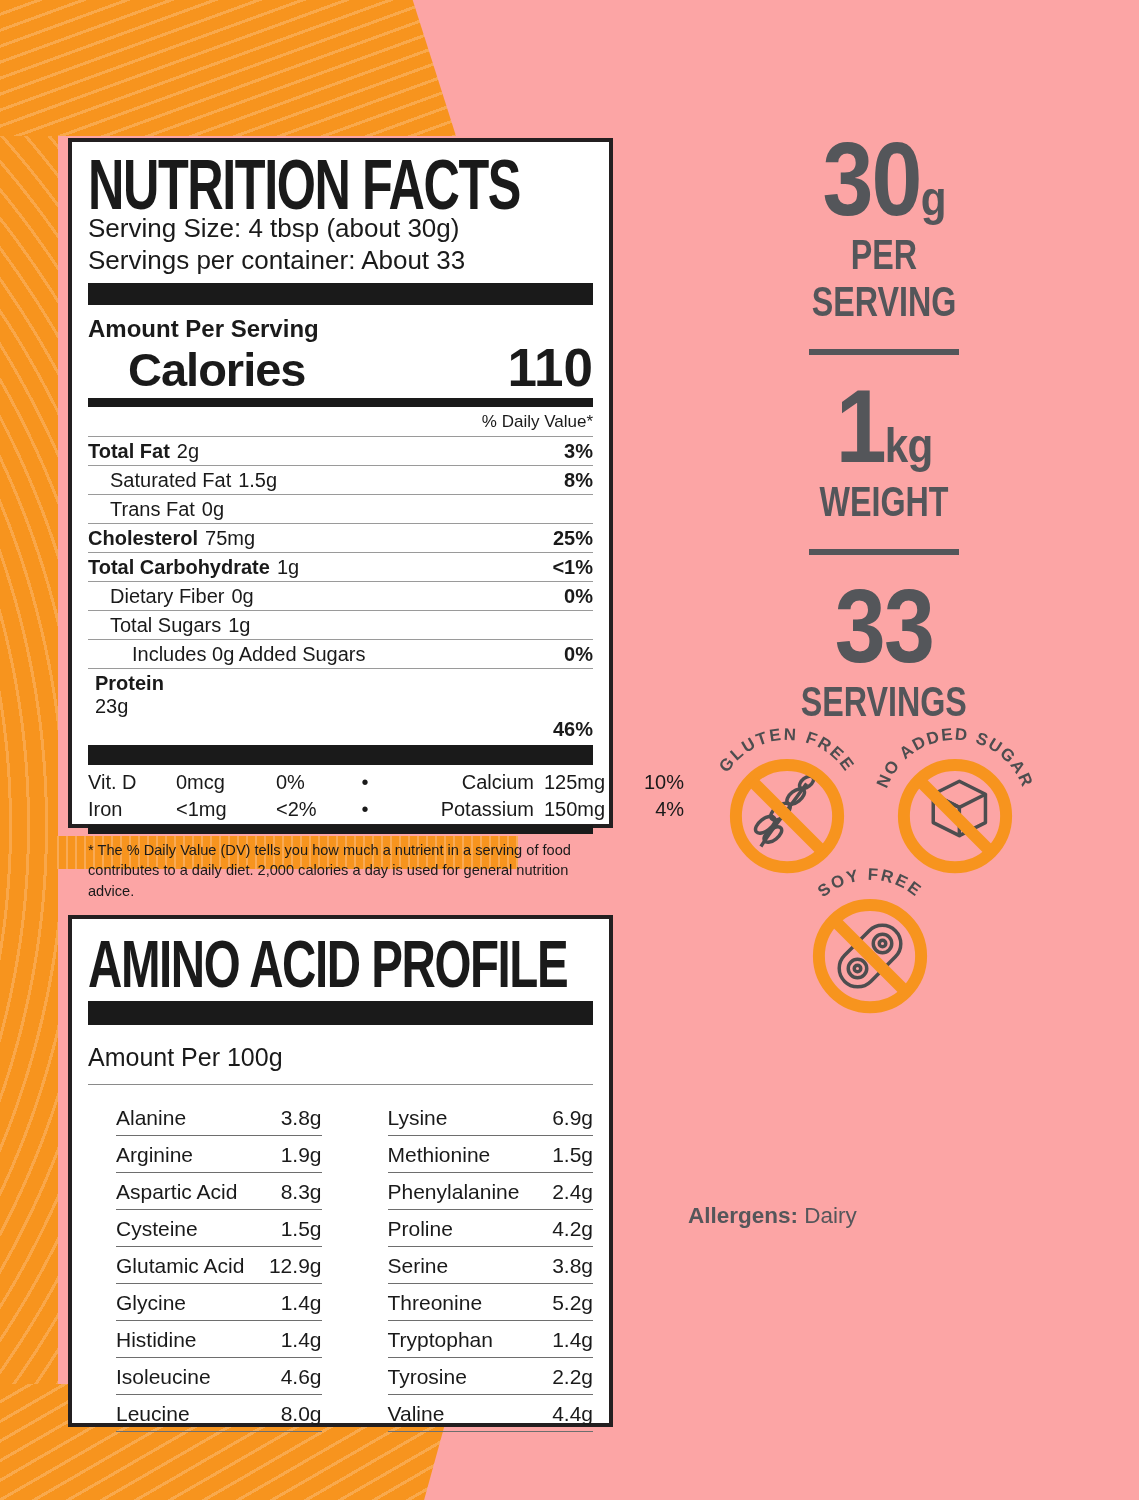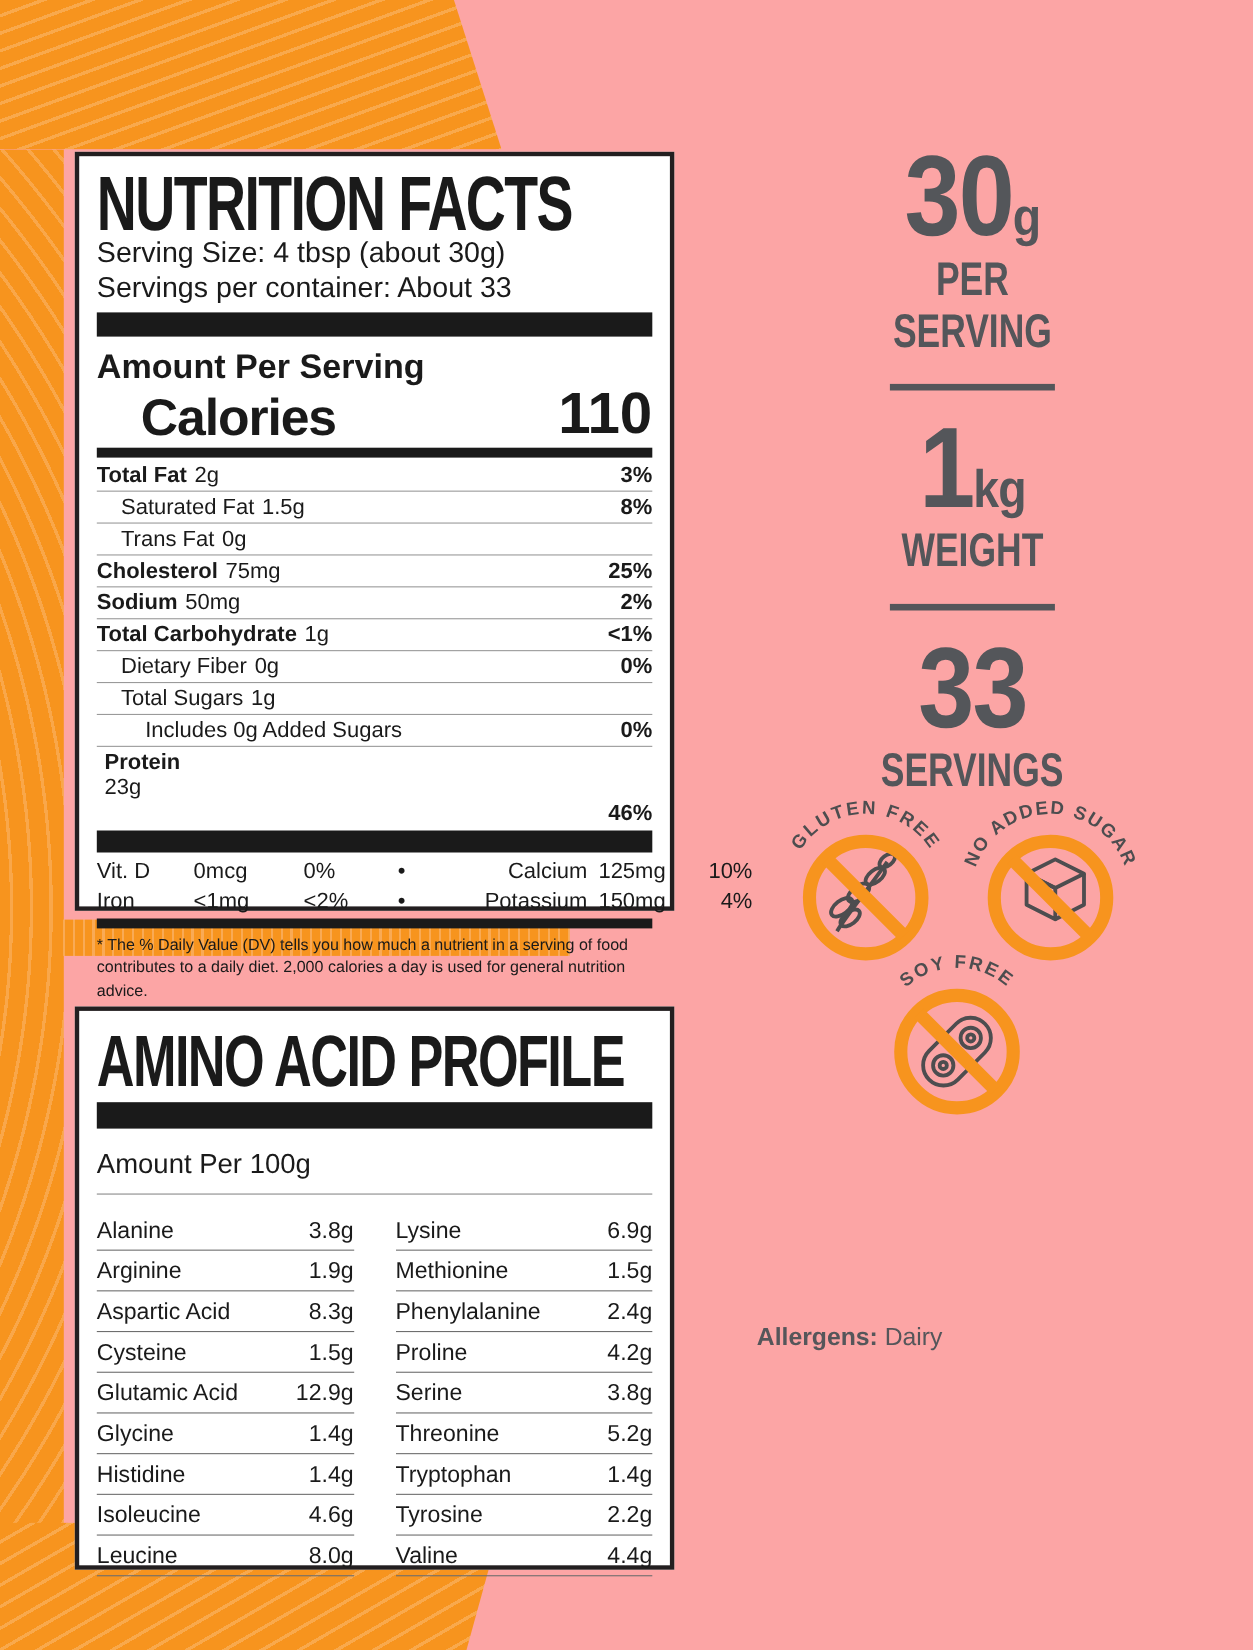--- a/index.html
+++ b/index.html
@@ -30,21 +30,21 @@
   .nf-title{font-size:70px;transform:scaleX(.72);height:62px;}
   .aa-title{font-size:66px;transform:scaleX(.72);height:60px;margin-top:4px;}
 
   .serv-line{font-size:26px;line-height:1.22;color:#1a1a1a;}
   .bar{background:#1a1a1a;}
   .bar-big{height:22px;margin:7px 0 10px 0;}
   .bar-cal{height:9px;margin:4px 0 2px 0;}
   .bar-protein{height:20px;margin:2px 0 4px 0;}
   .bar-thin{height:9px;margin:2px 0 6px 0;}
 
-  .aps{font-size:31px;font-weight:700;margin-top:2px;}
+  .aps{font-size:24px;font-weight:700;margin-top:2px;}
   .cal-row{display:flex;align-items:flex-end;justify-content:space-between;margin-top:-2px;margin-left:40px;}
   .cal-label{font-size:47px;font-weight:700;letter-spacing:-1px;line-height:1.05;}
   .cal-value{font-size:53px;font-weight:700;line-height:1.0;}
 
   .dv-note{font-size:17px;text-align:right;padding:3px 0 4px 0;border-bottom:1px solid #9a9a9a;}
 
   .nrow{display:flex;align-items:baseline;font-size:20px;padding:2.5px 0;border-bottom:1px solid #9a9a9a;}
   .nrow.last{border-bottom:none;flex-direction:column;}
   .nrow.i1{padding-left:22px;}
   .nrow.i2{padding-left:44px;}
@@ -57,21 +57,21 @@
   .micro .dot{text-align:center;}
   .micro .mr-name{text-align:right;padding-right:10px;}
   .micro .mr-dv{text-align:right;}
 
   .footnote{font-size:14.6px;line-height:1.42;color:#1a1a1a;}
 
   
   .aa-bar{height:24px;margin:10px 0 12px 0;background:#1a1a1a;}
   .aa-amount{font-size:25px;padding:6px 0 12px 0;border-bottom:1px solid #8a8a8a;}
   .aa-cols{display:flex;gap:38px;margin-top:14px;}
-  .aa-col{flex:1;}
+  .aa-col{flex:1;margin-left:28px;}
   .aa-row{display:flex;justify-content:space-between;font-size:21px;padding:7px 0 5px 0;
           border-bottom:1.6px solid #6e6e6e;}
 
   
   .stats{position:absolute;left:744px;top:130px;width:280px;text-align:center;color:#54565a;}
   .stat-num{display:flex;justify-content:center;align-items:baseline;line-height:.95;
             font-weight:700;transform:scaleX(.88);transform-origin:center;}
   .stat-num .v{font-size:104px;letter-spacing:-2px;}
   .stat-num .u{font-size:48px;letter-spacing:-1px;}
   .stat-label{display:inline-block;font-size:43px;font-weight:700;letter-spacing:0;
@@ -103,45 +103,41 @@
     <div class="serv-line">Serving Size: 4 tbsp (about 30g)</div>
     <div class="serv-line">Servings per container: About 33</div>
     <div class="bar bar-big"></div>
 
     <div class="aps">Amount Per Serving</div>
     <div class="cal-row">
       <span class="cal-label">Calories</span>
       <span class="cal-value">110</span>
     </div>
     <div class="bar bar-cal"></div>
+    <div class="dv-note">% Daily Value*</div>
 
     <div class="nrow">
       <span class="nlab-b">Total Fat</span>
       <span class="namt">2g</span>
       <span class="ndv">3%</span>
     </div>
     <div class="nrow i1">
       <span>Saturated Fat</span>
       <span class="namt">1.5g</span>
       <span class="ndv">8%</span>
     </div>
     <div class="nrow i1">
       <span>Trans Fat</span>
       <span class="namt">0g</span>
       <span class="ndv"></span>
     </div>
     <div class="nrow">
       <span class="nlab-b">Cholesterol</span>
       <span class="namt">75mg</span>
       <span class="ndv">25%</span>
-    </div>
-    <div class="nrow">
-      <span class="nlab-b">Sodium</span>
-      <span class="namt">50mg</span>
-      <span class="ndv">2%</span>
     </div>
     <div class="nrow">
       <span class="nlab-b">Total Carbohydrate</span>
       <span class="namt">1g</span>
       <span class="ndv">&lt;1%</span>
     </div>
     <div class="nrow i1">
       <span>Dietary Fiber</span>
       <span class="namt">0g</span>
       <span class="ndv">0%</span>

